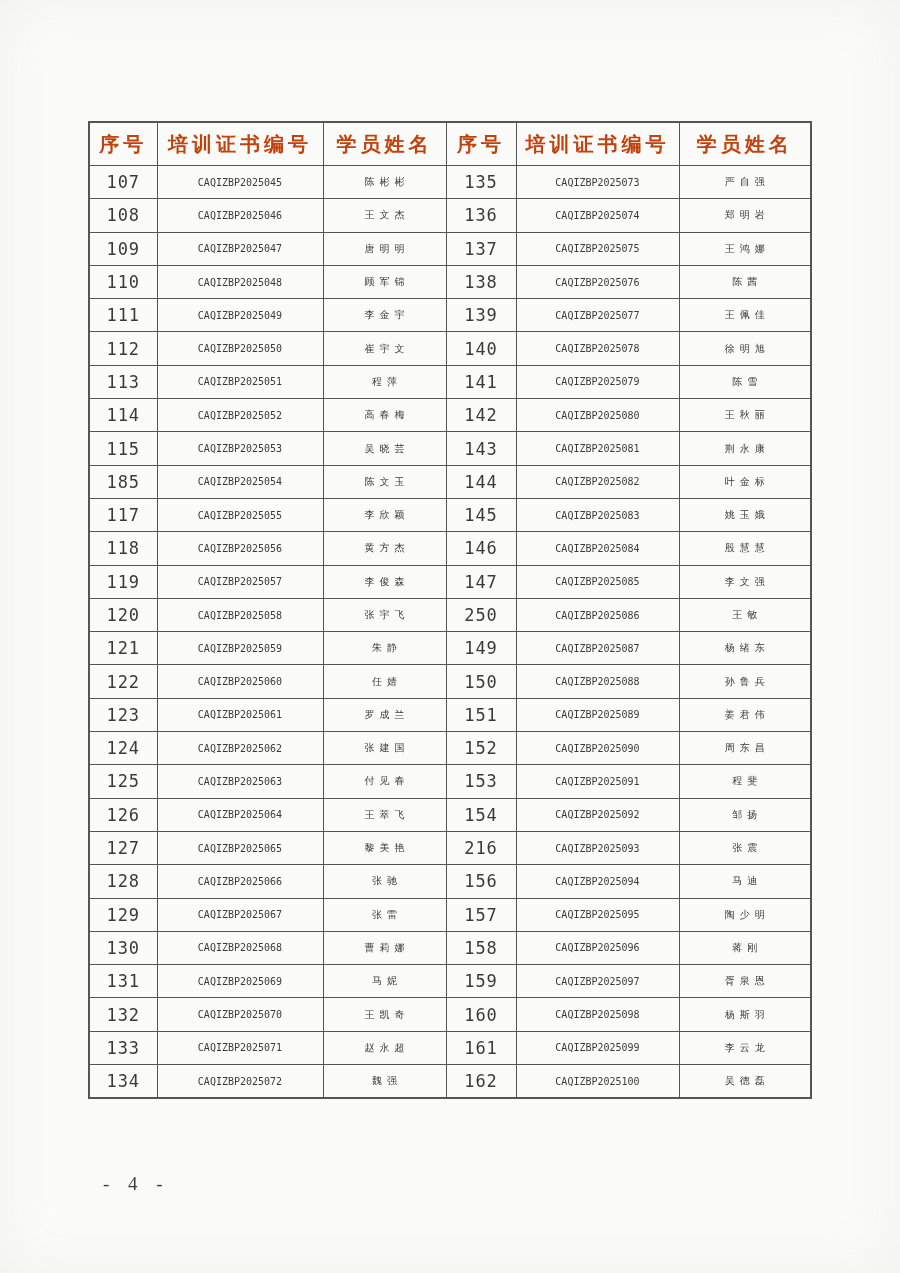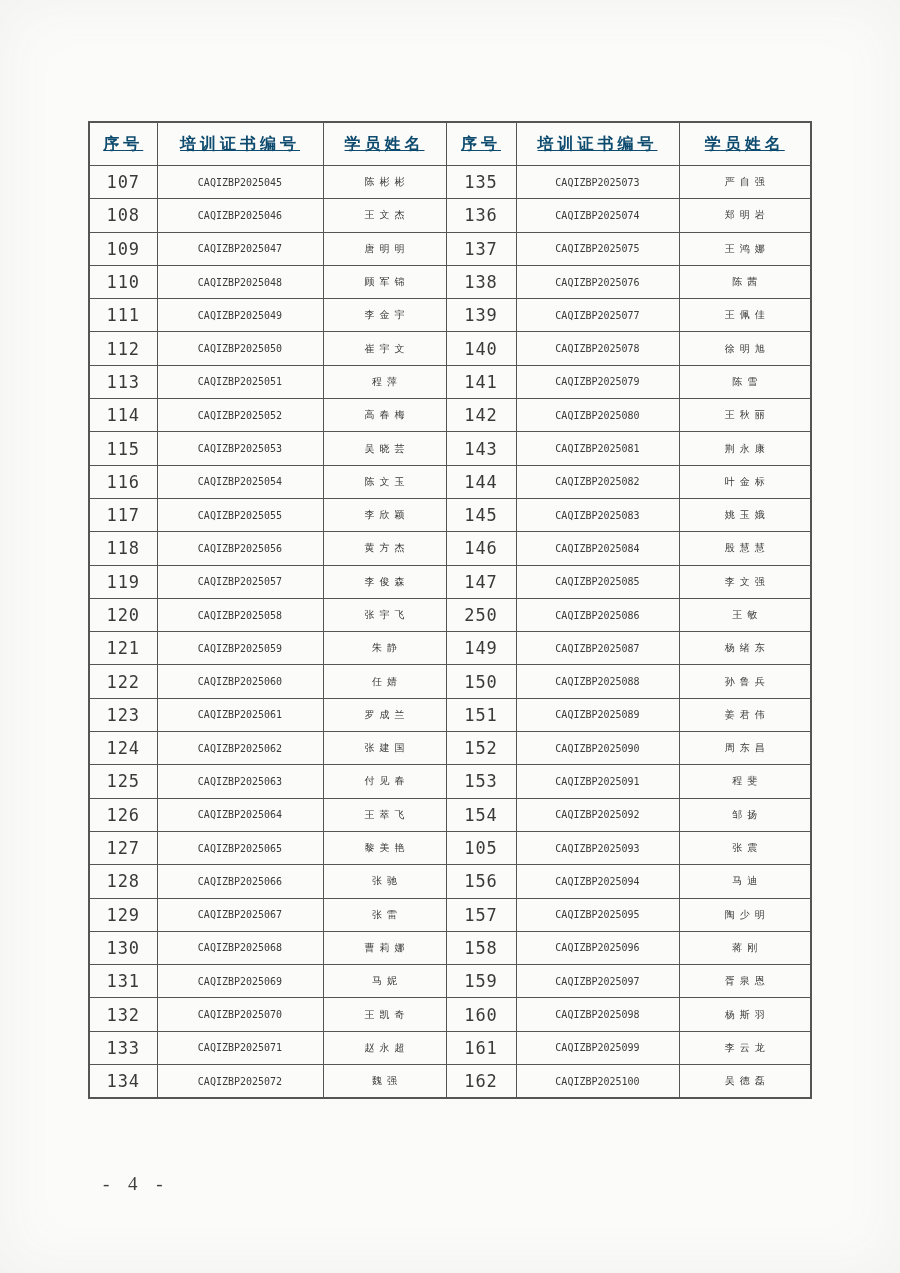--- a/index.html
+++ b/index.html
@@ -44,24 +44,23 @@
     text-align:center;
     vertical-align:middle;
     overflow:hidden;
     white-space:nowrap;
   }
   table.roster{border:2px solid var(--border);}
   table.roster th{
     height:42px;
     font-family:"Liberation Serif","DejaVu Serif",serif;
     font-weight:bold;
-    font-size:16px;
+    font-size:20px;
     letter-spacing:4px;
-    color:#0c4a6e;
-    text-decoration:underline;
+    color:#c2410c;
   }
   table.roster td{
     height:32.3px;
     color:var(--ink);
   }
   td.cell-num{
     font-family:"DejaVu Sans Mono","Liberation Mono",monospace;
     font-size:17px;
     font-weight:400;
     color:var(--ink-light);
@@ -182,21 +181,21 @@
           </tr>
           <tr>
             <td class="cell-num">115</td>
             <td class="cell-cert">CAQIZBP2025053</td>
             <td class="cell-name">吴晓芸</td>
             <td class="cell-num">143</td>
             <td class="cell-cert">CAQIZBP2025081</td>
             <td class="cell-name">荆永康</td>
           </tr>
           <tr>
-            <td class="cell-num">116</td>
+            <td class="cell-num">185</td>
             <td class="cell-cert">CAQIZBP2025054</td>
             <td class="cell-name">陈文玉</td>
             <td class="cell-num">144</td>
             <td class="cell-cert">CAQIZBP2025082</td>
             <td class="cell-name">叶金标</td>
           </tr>
           <tr>
             <td class="cell-num">117</td>
             <td class="cell-cert">CAQIZBP2025055</td>
             <td class="cell-name">李欣颖</td>
@@ -273,21 +272,21 @@
             <td class="cell-cert">CAQIZBP2025064</td>
             <td class="cell-name">王萃飞</td>
             <td class="cell-num">154</td>
             <td class="cell-cert">CAQIZBP2025092</td>
             <td class="cell-name">邹扬</td>
           </tr>
           <tr>
             <td class="cell-num">127</td>
             <td class="cell-cert">CAQIZBP2025065</td>
             <td class="cell-name">黎美艳</td>
-            <td class="cell-num">105</td>
+            <td class="cell-num">216</td>
             <td class="cell-cert">CAQIZBP2025093</td>
             <td class="cell-name">张震</td>
           </tr>
           <tr>
             <td class="cell-num">128</td>
             <td class="cell-cert">CAQIZBP2025066</td>
             <td class="cell-name">张驰</td>
             <td class="cell-num">156</td>
             <td class="cell-cert">CAQIZBP2025094</td>
             <td class="cell-name">马迪</td>

